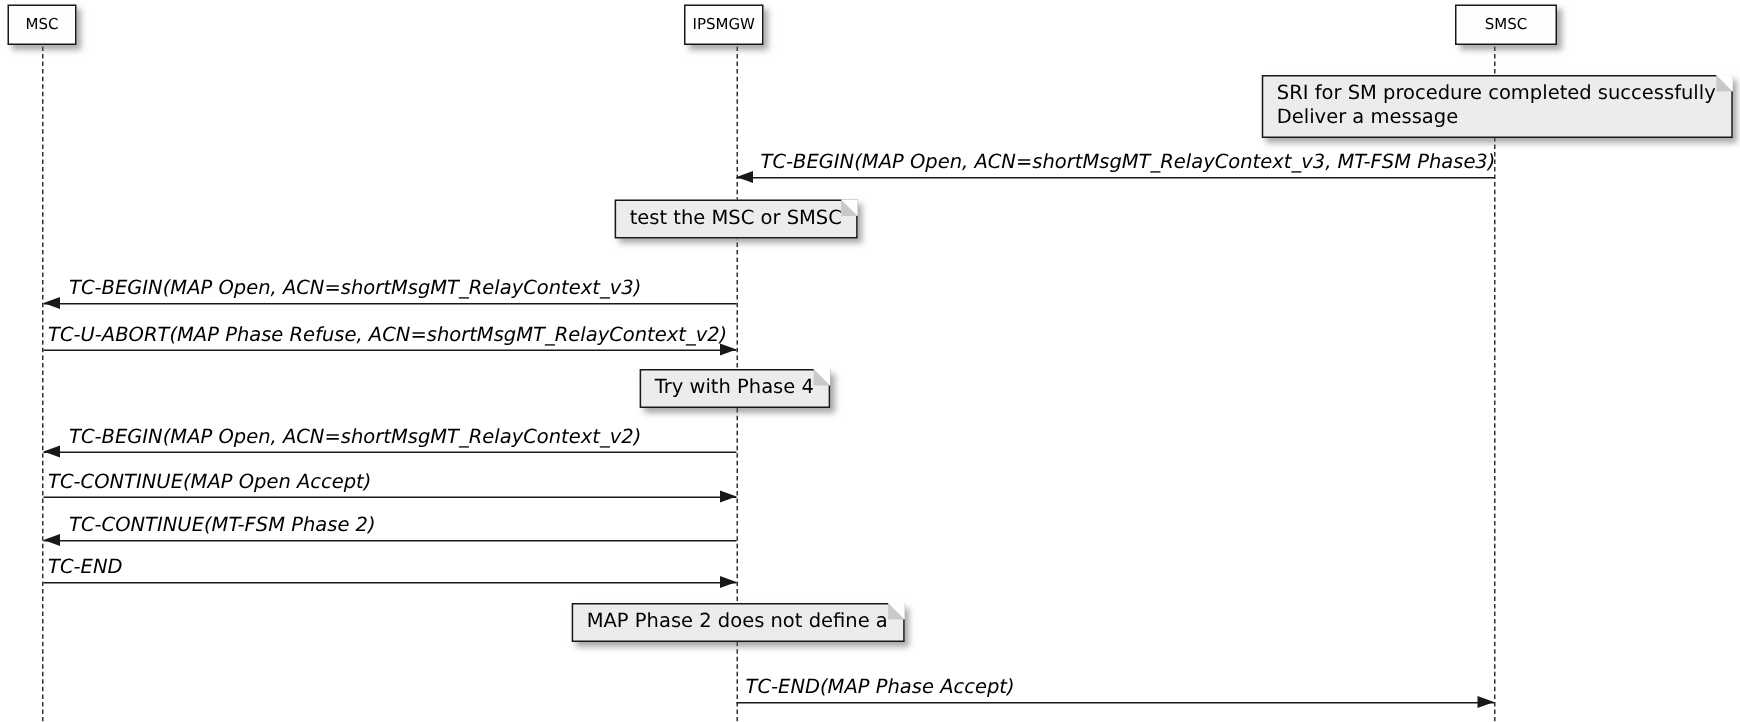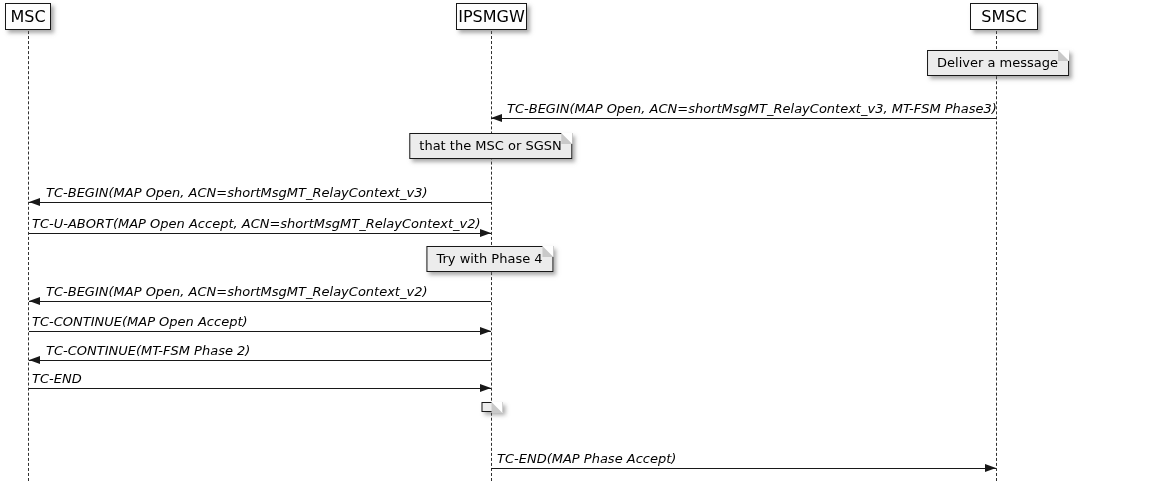--- a/index.html
+++ b/index.html
@@ -17,21 +17,21 @@
     position:absolute;
     top:31px; height:450px; width:0;
     border-left:1px dashed #303030;
   }
   .participant {
     position:absolute;
     background:#FEFEFE;
     border:1.5px solid #181818;
     box-shadow:3px 3px 4px rgba(100,100,100,0.55);
     display:flex; align-items:center; justify-content:center;
-    font-size:16px; color:#000;
+    font-size:10px; color:#000;
     white-space:nowrap;
   }
   .note {
     position:absolute;
     background:#ECECEC;
     border:1px solid #181818;
     box-shadow:3px 3px 4px rgba(100,100,100,0.55);
     font-size:13px; line-height:16px; color:#000;
     padding:4px 10px 4px 9px;
     white-space:nowrap;
@@ -75,44 +75,45 @@
 
 <div class="diagram">
 
   <div class="lifeline" style="left:28px"></div>
   <div class="lifeline" style="left:491px"></div>
   <div class="lifeline" style="left:996px"></div>
 
   <div class="participant" style="left:5px;top:3px;width:46px;height:27px">
     <span>MSC</span>
   </div>
-  <div class="participant" style="left:456px;top:3px;width:71px;height:27px">
+  <div class="participant" style="left:456px;top:3px;width:53px;height:27px">
     <span>IPSMGW</span>
   </div>
   <div class="participant" style="left:970px;top:3px;width:68px;height:27px">
     <span>SMSC</span>
   </div>
 
   <div class="note" style="left:998px;top:50px">
+    <div>SRI for SM procedure completed successfully</div>
     <div>Deliver a message</div>
   </div>
 
   <div class="msg-label" style="left:507px;top:101px">TC-BEGIN(MAP Open, ACN=shortMsgMT_RelayContext_v3, MT-FSM Phase3)</div>
   <div class="msg-line" style="left:491px;top:118px;width:505px"></div>
   <div class="arrowhead left" style="left:491px;top:114px"></div>
 
   <div class="note" style="left:491px;top:133px">
-    <div>that the MSC or SGSN</div>
+    <div>test the MSC or SMSC</div>
   </div>
 
   <div class="msg-label" style="left:46px;top:185px">TC-BEGIN(MAP Open, ACN=shortMsgMT_RelayContext_v3)</div>
   <div class="msg-line" style="left:29px;top:202px;width:462px"></div>
   <div class="arrowhead left" style="left:29px;top:198px"></div>
 
-  <div class="msg-label" style="left:32px;top:216px">TC-U-ABORT(MAP Open Accept, ACN=shortMsgMT_RelayContext_v2)</div>
+  <div class="msg-label" style="left:32px;top:216px">TC-U-ABORT(MAP Phase Refuse, ACN=shortMsgMT_RelayContext_v2)</div>
   <div class="msg-line" style="left:29px;top:233px;width:462px"></div>
   <div class="arrowhead right" style="left:480px;top:229px"></div>
 
   <div class="note" style="left:490px;top:246px">
     <div>Try with Phase 4</div>
   </div>
 
   <div class="msg-label" style="left:46px;top:284px">TC-BEGIN(MAP Open, ACN=shortMsgMT_RelayContext_v2)</div>
   <div class="msg-line" style="left:29px;top:301px;width:462px"></div>
   <div class="arrowhead left" style="left:29px;top:297px"></div>
@@ -123,19 +124,20 @@
 
   <div class="msg-label" style="left:46px;top:343px">TC-CONTINUE(MT-FSM Phase 2)</div>
   <div class="msg-line" style="left:29px;top:360px;width:462px"></div>
   <div class="arrowhead left" style="left:29px;top:356px"></div>
 
   <div class="msg-label" style="left:32px;top:371px">TC-END</div>
   <div class="msg-line" style="left:29px;top:388px;width:462px"></div>
   <div class="arrowhead right" style="left:480px;top:384px"></div>
 
   <div class="note" style="left:492px;top:402px">
+    <div>MAP Phase 2 does not define a</div>
   </div>
 
   <div class="msg-label" style="left:497px;top:451px">TC-END(MAP Phase Accept)</div>
   <div class="msg-line" style="left:491px;top:468px;width:505px"></div>
   <div class="arrowhead right" style="left:985px;top:464px"></div>
 
 </div>
 
 </body></html>

